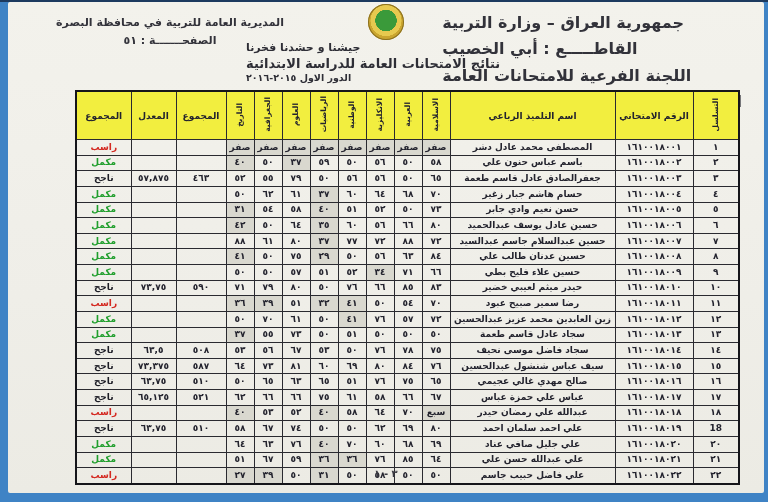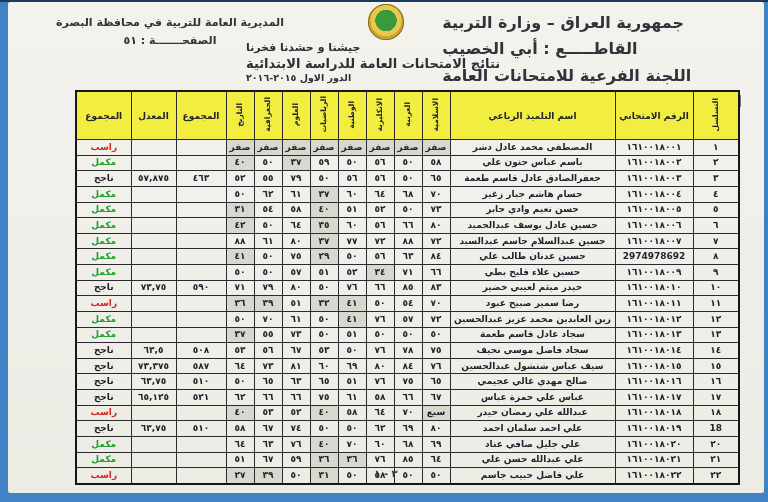--- a/index.html
+++ b/index.html
@@ -217,21 +217,21 @@
             <td class="cell-math fail">٣٧</td>
             <td class="cell-science">٨٠</td>
             <td class="cell-geography">٦١</td>
             <td class="cell-history">٨٨</td>
             <td class="cell-total"></td>
             <td class="cell-average"></td>
             <td class="cell-result" style="color: rgb(31, 158, 44);">مكمل</td>
           </tr>
           <tr>
             <td class="cell-serial">٨</td>
-            <td class="cell-exam_no">2974978692</td>
+            <td class="cell-exam_no">١٦١٠٠١٨٠٠٨</td>
             <td class="cell-name">حسين عدنان طالب علي</td>
             <td class="cell-islamic">٨٤</td>
             <td class="cell-arabic">٦٣</td>
             <td class="cell-english">٥٦</td>
             <td class="cell-national">٥٠</td>
             <td class="cell-math fail">٢٩</td>
             <td class="cell-science">٧٥</td>
             <td class="cell-geography">٥٠</td>
             <td class="cell-history fail">٤١</td>
             <td class="cell-total"></td>

